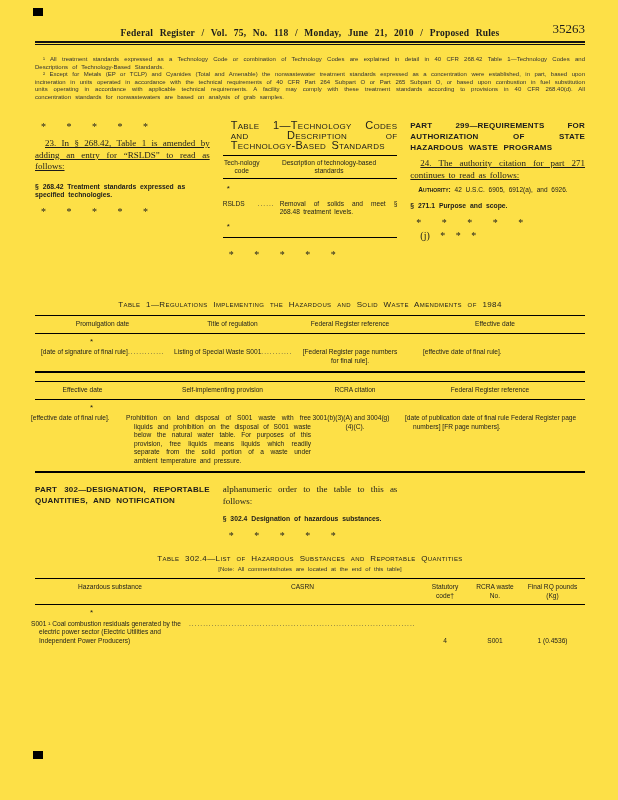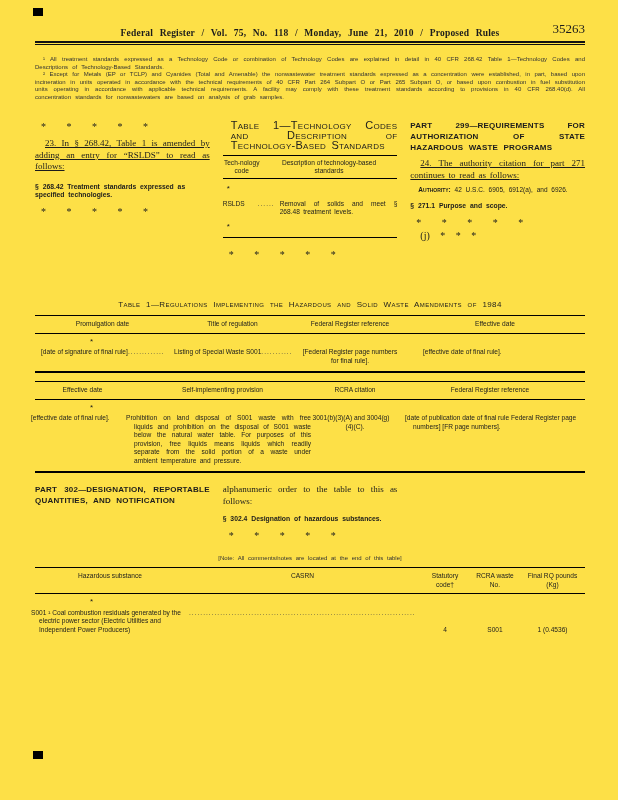--- a/index.html
+++ b/index.html
@@ -203,20 +203,21 @@
         <div class="part-head">PART 302—DESIGNATION, REPORTABLE QUANTITIES, AND NOTIFICATION</div>
       </div>
       <div class="col">
         <p class="body-p">alphanumeric order to the table to this as follows:</p>
         <p class="sec-head gap8">§ 302.4 Designation of hazardous substances.</p>
         <div class="stars gap5">* * * * *</div>
       </div>
     </div>
 
     <div class="fw-table t3 mt8">
+      <div class="fw-title">Table 302.4—List of Hazardous Substances and Reportable Quantities</div>
       <div class="fw-note">[Note: All comments/notes are located at the end of this table]</div>
       <div class="rule-thin gap5"></div>
       <div class="fw-head">
         <div class="w1">Hazardous substance</div>
         <div class="w2" style="display:block;text-align:center;">CASRN</div>
         <div class="w3">Statutory code†</div>
         <div class="w4">RCRA waste No.</div>
         <div class="w5">Final RQ pounds (Kg)</div>
       </div>
       <div class="rule-thin"></div>

